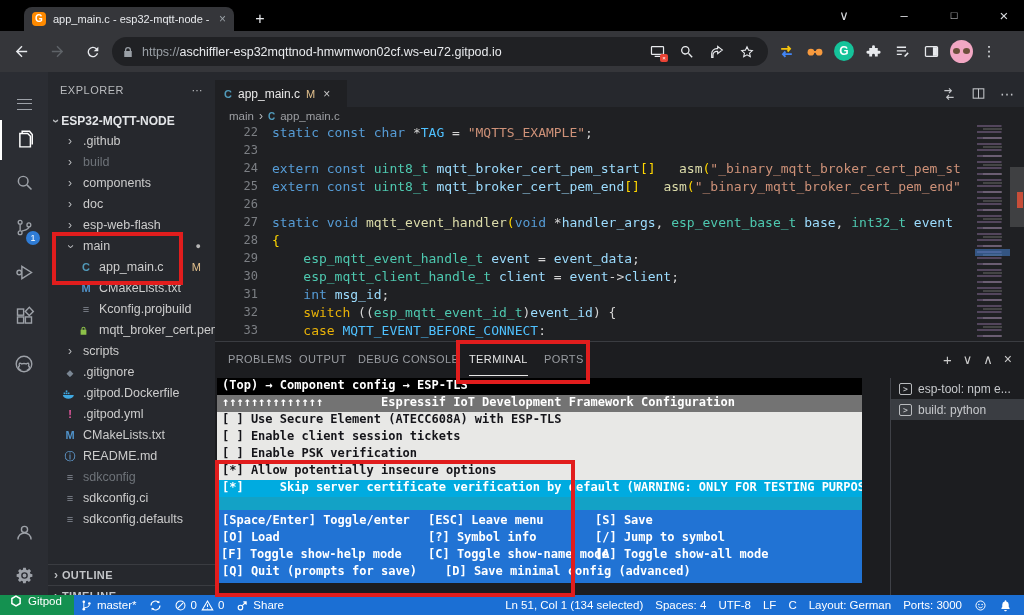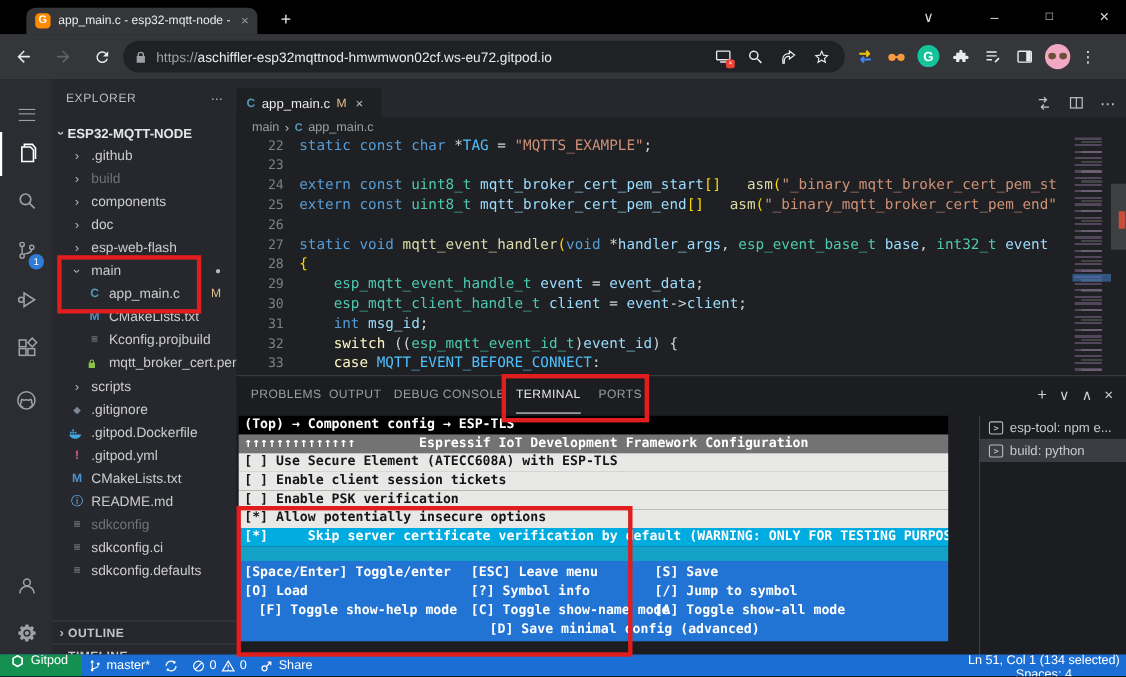--- a/index.html
+++ b/index.html
@@ -74,21 +74,21 @@
   #editor-tab .mod { color:#e2c08d; font-size:11px; }
   #editor-tab .x { color:#c8c8c8; margin-left:2px; }
   .ed-actions { position:absolute; right:10px; top:8px; display:flex; gap:14px; color:#c2c4c8; align-items:center; height:27px; }
   #breadcrumb { position:absolute; left:215px; top:35px; width:809px; height:18px; background:#1f2023; color:#9d9fa3; font-size:11.5px; display:flex; align-items:center; gap:5px; padding-left:14px; }
   #breadcrumb .ci { color:#519aba; font-weight:bold; font-size:10px; }
 
   #code { position:absolute; left:215px; top:53px; width:760px; height:216px; background:#1f2023; overflow:hidden; }
   .cl { display:flex; height:18px; line-height:18px; font:13px "DejaVu Sans Mono", monospace; white-space:pre; }
   .cl .ln { width:43px; text-align:right; color:#7c7f84; flex:none; font-size:12px; }
   .cl .ct { padding-left:14px; }
-  .kw{color:#569cd6}.ctl{color:#fef9c3}.ty{color:#4ec9b0}.fn{color:#dcdcaa}
+  .kw{color:#569cd6}.ctl{color:#eab308}.ty{color:#4ec9b0}.fn{color:#dcdcaa}
   .vr{color:#9cdcfe}.cn{color:#4fc1ff}.st{color:#ce9178}.pu{color:#d4d4d4}.br{color:#ffd700}
 
   
   #minimap { position:absolute; left:975px; top:53px; width:35px; height:216px; background:#1f2023;
     background-image:
       repeating-linear-gradient(180deg, rgba(180,140,200,.35) 0 2px, transparent 2px 6px),
       repeating-linear-gradient(180deg, transparent 0 3px, rgba(200,200,190,.22) 3px 5px, transparent 5px 9px);
     background-size:70% 100%, 55% 100%; background-repeat:no-repeat; background-position:2px 0, 8px 0; }
   #minimap-sel { position:absolute; left:975px; top:177px; width:35px; height:7px; background:rgba(70,130,210,.55); }
   #ed-scroll { position:absolute; left:1010px; top:53px; width:14px; height:216px; background:#1f2023; }
@@ -118,21 +118,21 @@
   #term-list { position:absolute; left:676px; top:36px; width:133px; }
   .trow { height:21px; display:flex; align-items:center; gap:6px; padding-left:8px; color:#c7c9cc; font-size:12px; white-space:nowrap; overflow:hidden; }
   .trow.sel { background:#3a3d42; }
   .tico { width:13px; height:12px; border:1px solid #b9bbbe; border-radius:2px; font:bold 8px "DejaVu Sans Mono",monospace; color:#b9bbbe; text-align:center; line-height:11px; flex:none; }
 
   
   #statusbar { position:absolute; left:0; top:595px; width:1024px; height:20px; background:#1b6fd4; color:#fff; font-size:11.5px; display:flex; }
   #sb-gitpod { background:#149150; display:flex; align-items:flex-start; gap:6px; padding:0 12px 0 10px; height:20px; }
   .sb-item { display:flex; align-items:center; gap:4px; padding:0 6px; height:20px; white-space:nowrap; }
   #sb-left { display:flex; }
-  #sb-right { margin-left:auto; display:flex; align-items:center; padding-right:0;flex-direction:column; }
+  #sb-right { margin-left:auto; display:flex; align-items:center; padding-right:6px; }
 
   
   .red-box { position:absolute; border:4px solid #e11d1d; pointer-events:none; z-index:50; }
 </style>
 </head>
 <body>
 
 <div id="screen">
 
   <div id="chrome-top">
@@ -469,22 +469,22 @@
             <div class="mc-row mc-opt">[ ] Use Secure Element (ATECC608A) with ESP-TLS</div>
             <div class="mc-row mc-opt">[ ] Enable client session tickets</div>
             <div class="mc-row mc-opt">[ ] Enable PSK verification</div>
             <div class="mc-row mc-opt">[*] Allow potentially insecure options</div>
           </div>
         <div class="mc-row mc-sel">[*]     Skip server certificate verification by default (WARNING: ONLY FOR TESTING PURPOSE, REA</div>
         <div class="mc-strip"></div>
         <div id="mc-keys">
             <div class="mc-keyrow"><span style="left: 5px;">[Space/Enter] Toggle/enter</span><span style="left: 211px;">[ESC] Leave menu</span><span style="left: 378px;">[S] Save</span></div>
             <div class="mc-keyrow"><span style="left: 5px;">[O] Load</span><span style="left: 211px;">[?] Symbol info</span><span style="left: 378px;">[/] Jump to symbol</span></div>
-            <div class="mc-keyrow"><span style="left: 18px;">[F] Toggle show-help mode</span><span style="left: 211px;">[C] Toggle show-name mode</span><span style="left: 378px;">[A] Toggle show-all mode</span></div>
-            <div class="mc-keyrow"><span style="left: 228px;">[D] Save minimal config (advanced)</span></div>
+            <div class="mc-keyrow"><span style="left: 4px;">[F] Toggle show-help mode</span><span style="left: 211px;">[C] Toggle show-name mode</span><span style="left: 378px;">[A] Toggle show-all mode</span></div>
+            <div class="mc-keyrow"><span style="left: 5px;">[Q] Quit (prompts for save)</span><span style="left: 228px;">[D] Save minimal config (advanced)</span></div>
           </div>
       </div>
 
       <div id="term-sep"></div>
       <div id="term-list">
           <div class="trow">
             <span class="tico">&gt;</span>
             <span>esp-tool: npm e...</span>
           </div>
           <div class="trow sel">

